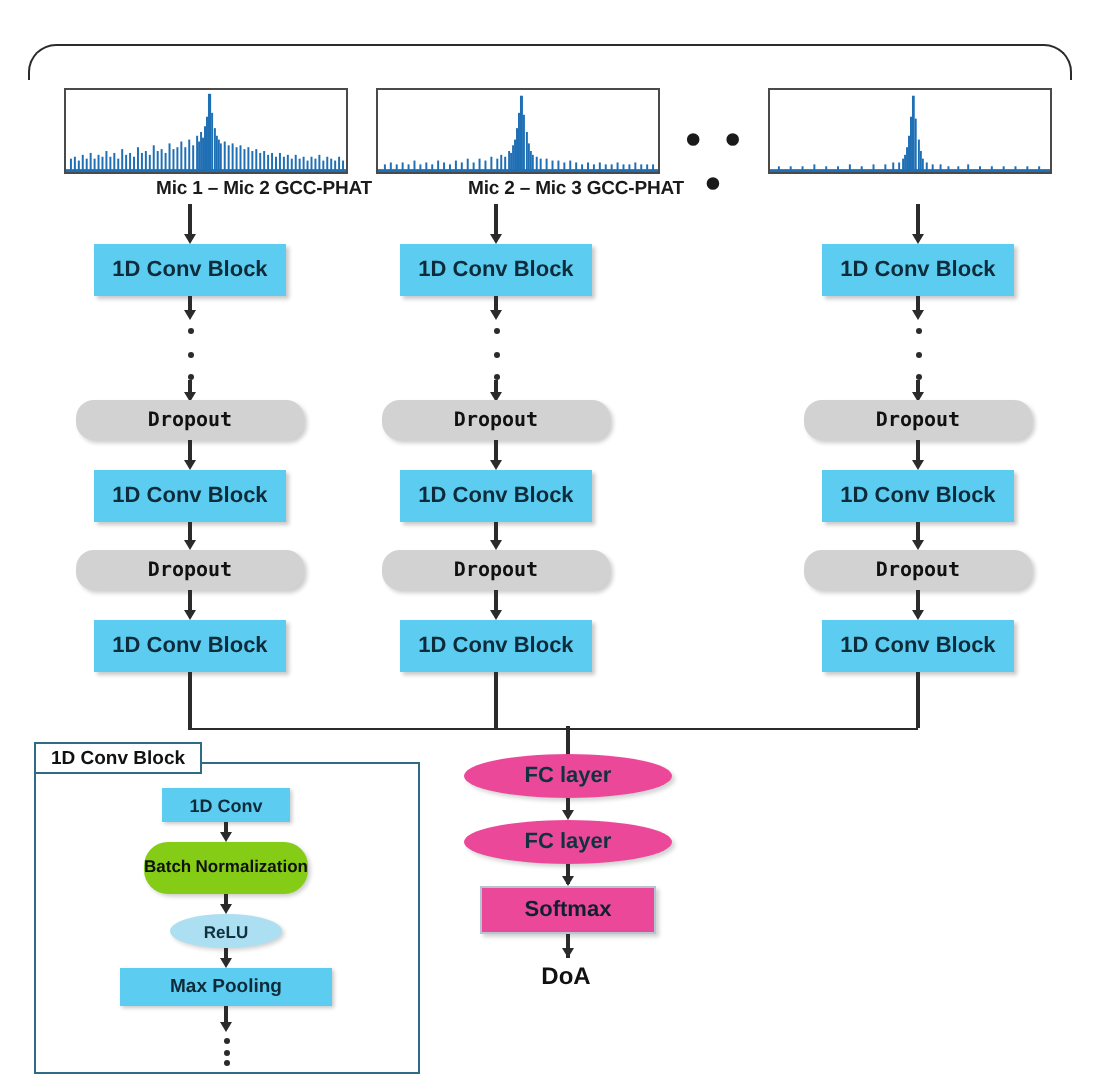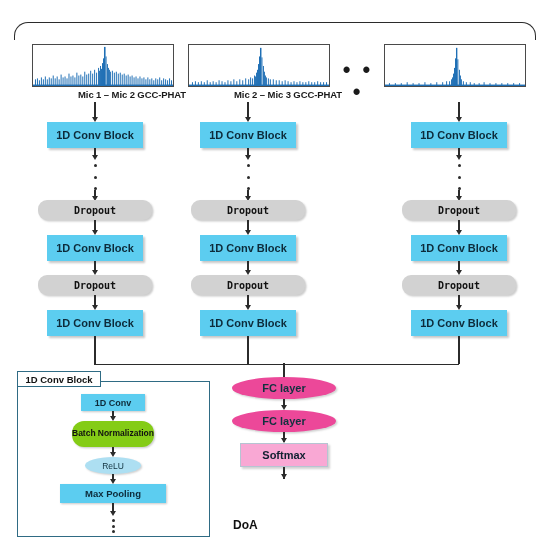--- a/index.html
+++ b/index.html
@@ -95,37 +95,37 @@
     font-size: 11px;
     font-weight: bold;
     border-radius: 50%;
     display: flex;
     align-items: center;
     justify-content: center;
     white-space: nowrap;
     box-shadow: 1.5px 1.5px 2px rgba(0,0,0,0.18);
   }
   .softmax {
-    background: #f9a8d4;
+    background: #ec4899;
     border: 1px solid #b6c4d2;
     color: #102030;
     font-size: 11px;
     font-weight: bold;
     display: flex;
     align-items: center;
     justify-content: center;
     white-space: nowrap;
     box-shadow: 1.5px 1.5px 2px rgba(0,0,0,0.18);
   }
   .doa {
     font-size: 12px;
     font-weight: bold;
     color: #111;
-    white-space: nowrap;
-    margin-top: 37px;
+    text-align: center;
+    white-space: nowrap;
   }
 
   
   .vline { background: #2b2b2b; width: 1.2px; }
   .hline { background: #2b2b2b; height: 1.2px; }
   .arrow-head {
     width: 0; height: 0;
     border-left: 3.2px solid transparent;
     border-right: 3.2px solid transparent;
     border-top: 5px solid #2b2b2b;
@@ -176,21 +176,21 @@
     border-radius: 12px;
     display: flex; align-items: center; justify-content: space-between;
     text-align: center;
     line-height: 1.12;
     box-shadow: 1.2px 1.2px 2px rgba(0,0,0,0.20);
   }
   .mini-relu {
     background: #addff2;
     color: #10323f;
     font-size: 8.5px;
-    font-weight: normal;
+    font-weight: bold;
     border-radius: 50%;
     display: flex; align-items: center; justify-content: center;
     white-space: nowrap;
     box-shadow: 1.2px 1.2px 2px rgba(0,0,0,0.18);
   }
   .mini-pool {
     background: #5ccdf0;
     color: #0d2b3a;
     font-size: 9.5px;
     font-weight: bold;

